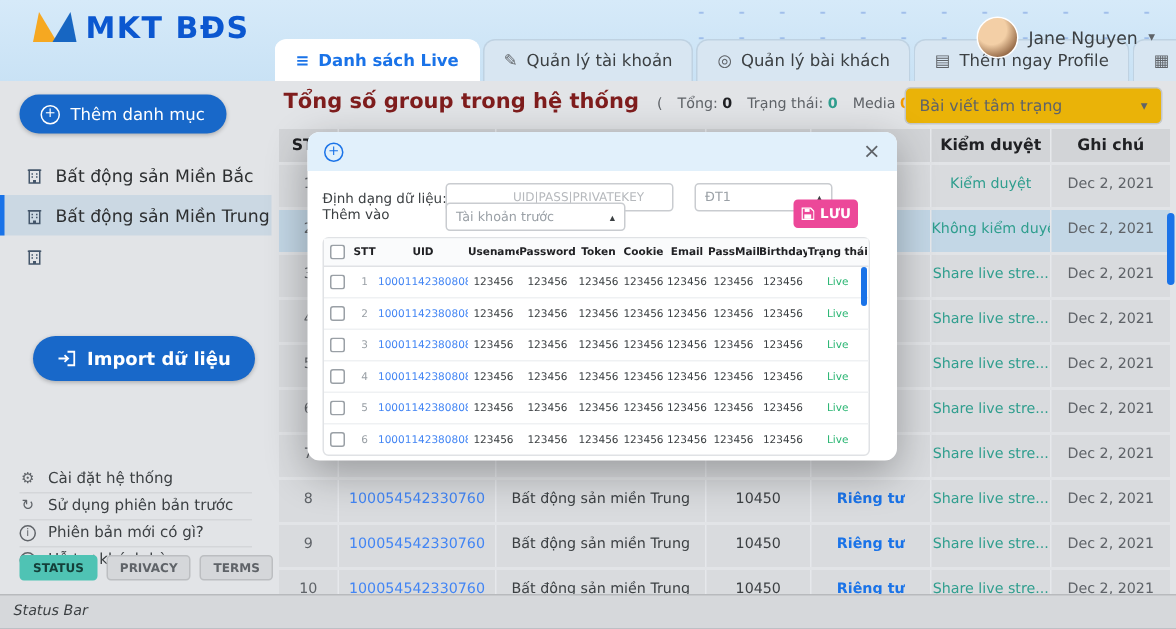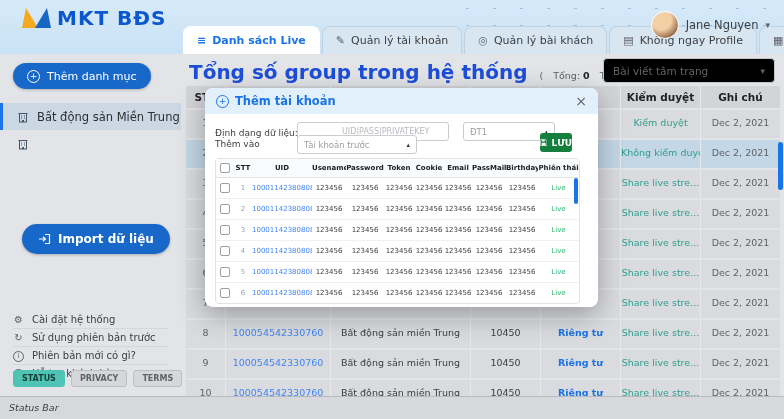--- a/index.html
+++ b/index.html
@@ -53,25 +53,25 @@
   .badge{font-size:8px;font-weight:bold;padding:3px 8px;border-radius:3px;cursor:pointer;
          background:#d5d7da;color:#5f6368;border:1px solid #bcbec1;}
   .badge.teal{background:#4fc3b4;color:#143f39;border-color:#4fc3b4;}
   
   .statusbar{position:absolute;left:0;right:0;bottom:0;height:22px;background:#d6d8db;
              border-top:1px solid #b8babd;font-size:9.5px;font-style:italic;color:#3c4043;
              line-height:21px;padding-left:9px;}
   
   .main{position:absolute;left:181px;top:54px;right:0;bottom:22px;}
   .title-row{position:absolute;left:8px;top:6px;display:flex;align-items:baseline;gap:12px;}
-  .page-title{font-size:20px;font-weight:bold;color:#1d4ed8;}
+  .page-title{font-size:14px;font-weight:bold;color:#7f1d1d;}
   .stats{font-size:9.5px;color:#5f6368;display:flex;gap:10px;align-items:baseline;}
   .stat b{font-weight:bold;margin-left:3px;}
   .v-dark{color:#202124;} .v-teal{color:#2f9e8e;} .v-orange{color:#f29900;}
-  .filter{position:absolute;right:9px;top:4px;width:152px;height:23px;background:#000000;
+  .filter{position:absolute;right:9px;top:4px;width:152px;height:23px;background:#eab308;
           border:1px solid #c4c7ca;border-radius:4px;display:flex;align-items:center;
           justify-content:space-between;padding:0 9px;font-size:10.5px;color:#5f6368;cursor:pointer;}
   
   .gtable{position:absolute;left:5px;top:32px;width:594px;}
   .gtable .trow,.gtable .hrow{display:grid;grid-template-columns:39px 105px 140px 70px 80px 80px 1fr;}
   .gtable .hrow{height:22px;background:#d2d4d7;}
   .gtable .hrow .cell{font-size:10.5px;font-weight:bold;color:#202124;line-height:22px;}
   .gtable .hrow .c4{text-align:left;padding-left:50px;}
   .gtable .trow{height:28px;background:#d9dbde;border-top:2px solid #e2e4e7;}
   .gtable .cell{text-align:center;font-size:9.5px;color:#3c4043;line-height:26px;
@@ -94,21 +94,21 @@
              font-size:9px;line-height:10px;text-align:center;font-weight:normal;}
   .modal-close{margin-left:auto;font-size:14px;color:#5f6368;cursor:pointer;line-height:1;}
   .frm-label{position:absolute;font-size:9px;color:#3c4043;}
   .inp{position:absolute;height:19px;border:1px solid #c9ccd0;border-radius:3px;background:#fff;
        font-size:8px;color:#3c4043;padding:0 6px;box-sizing:border-box;font-family:inherit;}
   .inp::placeholder{color:#b6b9bd;}
   .sel{position:absolute;height:19px;border:1px solid #c9ccd0;border-radius:3px;background:#fff;
        display:flex;align-items:center;justify-content:space-between;padding:0 6px;
        font-size:8.5px;color:#9aa0a6;cursor:pointer;box-sizing:border-box;}
   .sel .arr{color:#3c4043;font-size:7px;}
-  .btn-save{position:absolute;right:26px;top:45px;width:32px;height:19px;background:#15803d;
+  .btn-save{position:absolute;right:26px;top:45px;width:43px;height:19px;background:#ec4899;
             color:#fff;font-size:9px;font-weight:bold;border-radius:3px;display:flex;
             align-items:center;justify-content:center;gap:4px;cursor:pointer;}
   
   .mtable{position:absolute;left:10px;top:70px;width:363px;border:1px solid #e0e2e5;border-radius:4px;}
   .mtable .trow,.mtable .hrow{display:grid;
      grid-template-columns:18px 18px 60px 34px 38px 30px 30px 28px 34px 32px 1fr;align-items:center;}
   .mtable .hrow{height:18px;background:#fafbfc;border-bottom:1px solid #e0e2e5;}
   .mtable .hrow .cell{font-size:7px;font-weight:bold;color:#202124;}
   .mtable .trow{height:20px;border-bottom:1px solid #eff1f3;}
   .mtable .trow:last-child{border-bottom:none;}
@@ -141,41 +141,49 @@
       <div class="tab">
         <span class="ticon">✎</span>
         <span>Quản lý tài khoản</span>
       </div>
       <div class="tab">
         <span class="ticon">◎</span>
         <span>Quản lý bài khách</span>
       </div>
       <div class="tab">
         <span class="ticon">▤</span>
-        <span>Không ngay Profile</span>
+        <span>Thêm ngay Profile</span>
       </div>
       <div class="tab">
         <span class="ticon">▦</span>
         <span>Đăng ngay Group</span>
       </div>
     </div>
 
     <div class="user">
       <span class="avatar"></span>
       <span>Jane Nguyen</span>
       <span class="chev">▾</span>
     </div>
   </div>
 
   <div class="sidebar">
     <div class="pill-btn btn-add">
       <span class="plus-circle">+</span>
       <span>Thêm danh mục</span>
     </div>
     <div class="menu">
+      <div class="mitem">
+        <svg width="12" height="12" viewBox="0 0 12 12">
+            <rect x="2.5" y="2.5" width="7" height="8.5" fill="none" stroke="#44566b"></rect>
+            <path d="M4 4.5h1v1H4zM7 4.5h1v1H7zM4 6.5h1v1H4zM7 6.5h1v1H7zM5 9h2v2H5z" fill="#44566b"></path>
+            <path d="M1.5 2.5h9" stroke="#44566b"></path>
+          </svg>
+        <span>Bất động sản Miền Bắc</span>
+      </div>
       <div class="mitem active">
         <svg width="12" height="12" viewBox="0 0 12 12">
             <rect x="2.5" y="2.5" width="7" height="8.5" fill="none" stroke="#44566b"></rect>
             <path d="M4 4.5h1v1H4zM7 4.5h1v1H7zM4 6.5h1v1H4zM7 6.5h1v1H7zM5 9h2v2H5z" fill="#44566b"></path>
             <path d="M1.5 2.5h9" stroke="#44566b"></path>
           </svg>
         <span>Bất động sản Miền Trung</span>
       </div>
       <div class="mitem">
         <svg width="12" height="12" viewBox="0 0 12 12">
@@ -339,21 +347,20 @@
           </div>
         </div>
     </div>
     <div class="scroll-main"></div>
   </div>
 
   <div class="modal">
     <div class="modal-head">
       <span class="modal-title">
         <span class="plus-blue">+</span>
-        <span>Thêm tài khoản</span>
       </span>
       <span class="modal-close">×</span>
     </div>
 
     <span class="frm-label" style="left:10px;top:40px;">Định dạng dữ liệu:</span>
     <input class="inp" style="left: 92px; top: 34px; width: 152px; padding-left: 44px;" placeholder="UID|PASS|PRIVATEKEY">
     <div class="sel" style="left:258px;top:34px;width:92px;">
       <span>ĐT1</span>
       <span class="arr">▴</span>
     </div>
@@ -380,21 +387,21 @@
           </span>
           <span class="cell c0">STT</span>
           <span class="cell c1">UID</span>
           <span class="cell c2">Usename</span>
           <span class="cell c3">Password</span>
           <span class="cell c4">Token</span>
           <span class="cell c5">Cookie</span>
           <span class="cell c6">Email</span>
           <span class="cell c7">PassMail</span>
           <span class="cell c8">Birthday</span>
-          <span class="cell c9">Phiên thái</span>
+          <span class="cell c9">Trạng thái</span>
         </div>
       <div>
           <div class="trow">
             <span class="cbwrap cell">
               <span class="cb"></span>
             </span>
             <span class="cell c0">1</span>
             <span class="cell c1">100011423808086</span>
             <span class="cell c2">123456</span>
             <span class="cell c3">123456</span>

